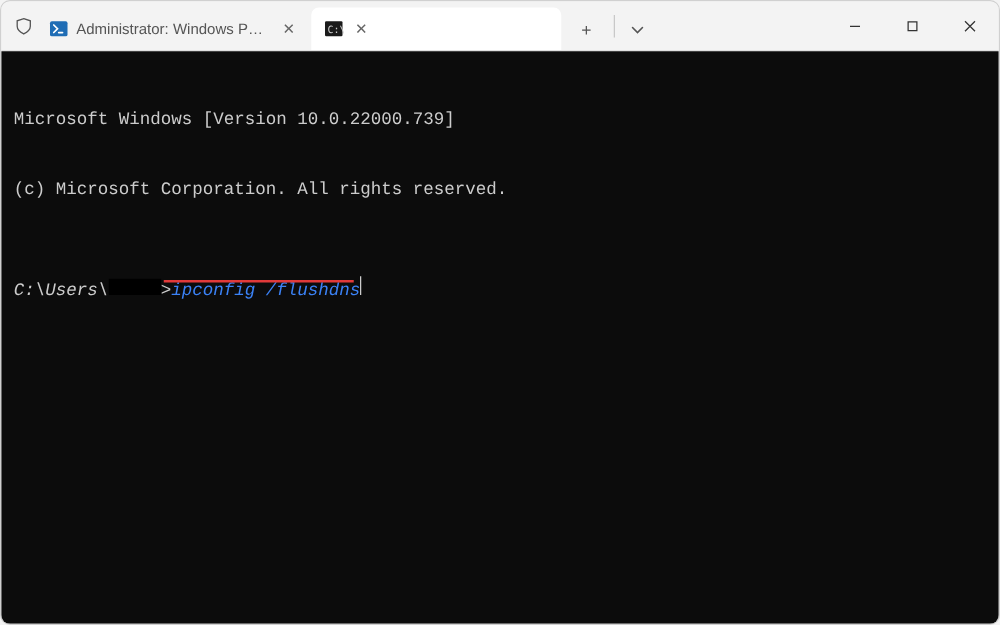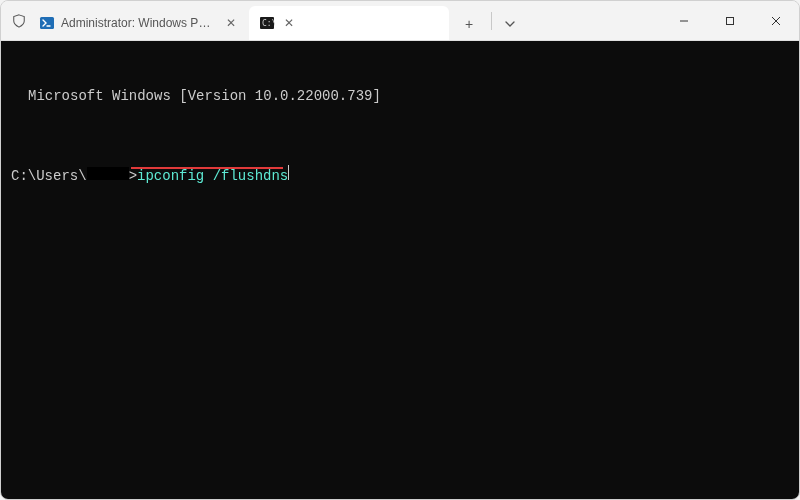--- a/index.html
+++ b/index.html
@@ -128,37 +128,38 @@
       height: calc(100% - 40px);
       background: #0c0c0c;
       color: #cccccc;
       font-family: "Consolas", "Courier New", monospace;
       font-size: 14px;
       line-height: 1.35;
       padding: 8px 10px;
       white-space: pre;
       position: relative;
     }
-    .term-line { display: block; margin-left: 17px; }
+    .term-line { display: block; }
     .prompt-line {
       display: flex;
       align-items: baseline;
       position: relative;
       margin-top: 6px;
+      font-style: italic;
     }
     .prompt-prefix { color: #cccccc; }
     .redact {
       display: inline-block;
       width: 42px;
       height: 13px;
       background: #000;
       vertical-align: -2px;
     }
     .prompt-cmd {
-      color: #5eead4;
+      color: #3b82f6;
       position: relative;
       margin-top: 18px;
     }
     .underline-annot {
       position: absolute;
       height: 2px;
       background: #e13a3a;
       left: 120px;
       width: 152px;
       top: 18px;
@@ -227,17 +228,18 @@
     <div class="win-btn close">
       <svg width="10" height="10" viewBox="0 0 10 10">
           <path d="M1 1 L9 9 M9 1 L1 9" stroke="#333" stroke-width="1"></path>
         </svg>
     </div>
   </div>
 </div>
 
 <div class="terminal">
   <span class="term-line">Microsoft Windows [Version 10.0.22000.739]</span>
+  <span class="term-line">(c) Microsoft Corporation. All rights reserved.</span>
   <div class="prompt-line">
     <span class="prompt-prefix">C:\Users\</span><span class="redact"></span><span>&gt;</span><span class="prompt-cmd">ipconfig /flushdns</span><span class="cursor"></span>
     <div class="underline-annot"></div>
   </div>
 </div>
 
 </body></html>

